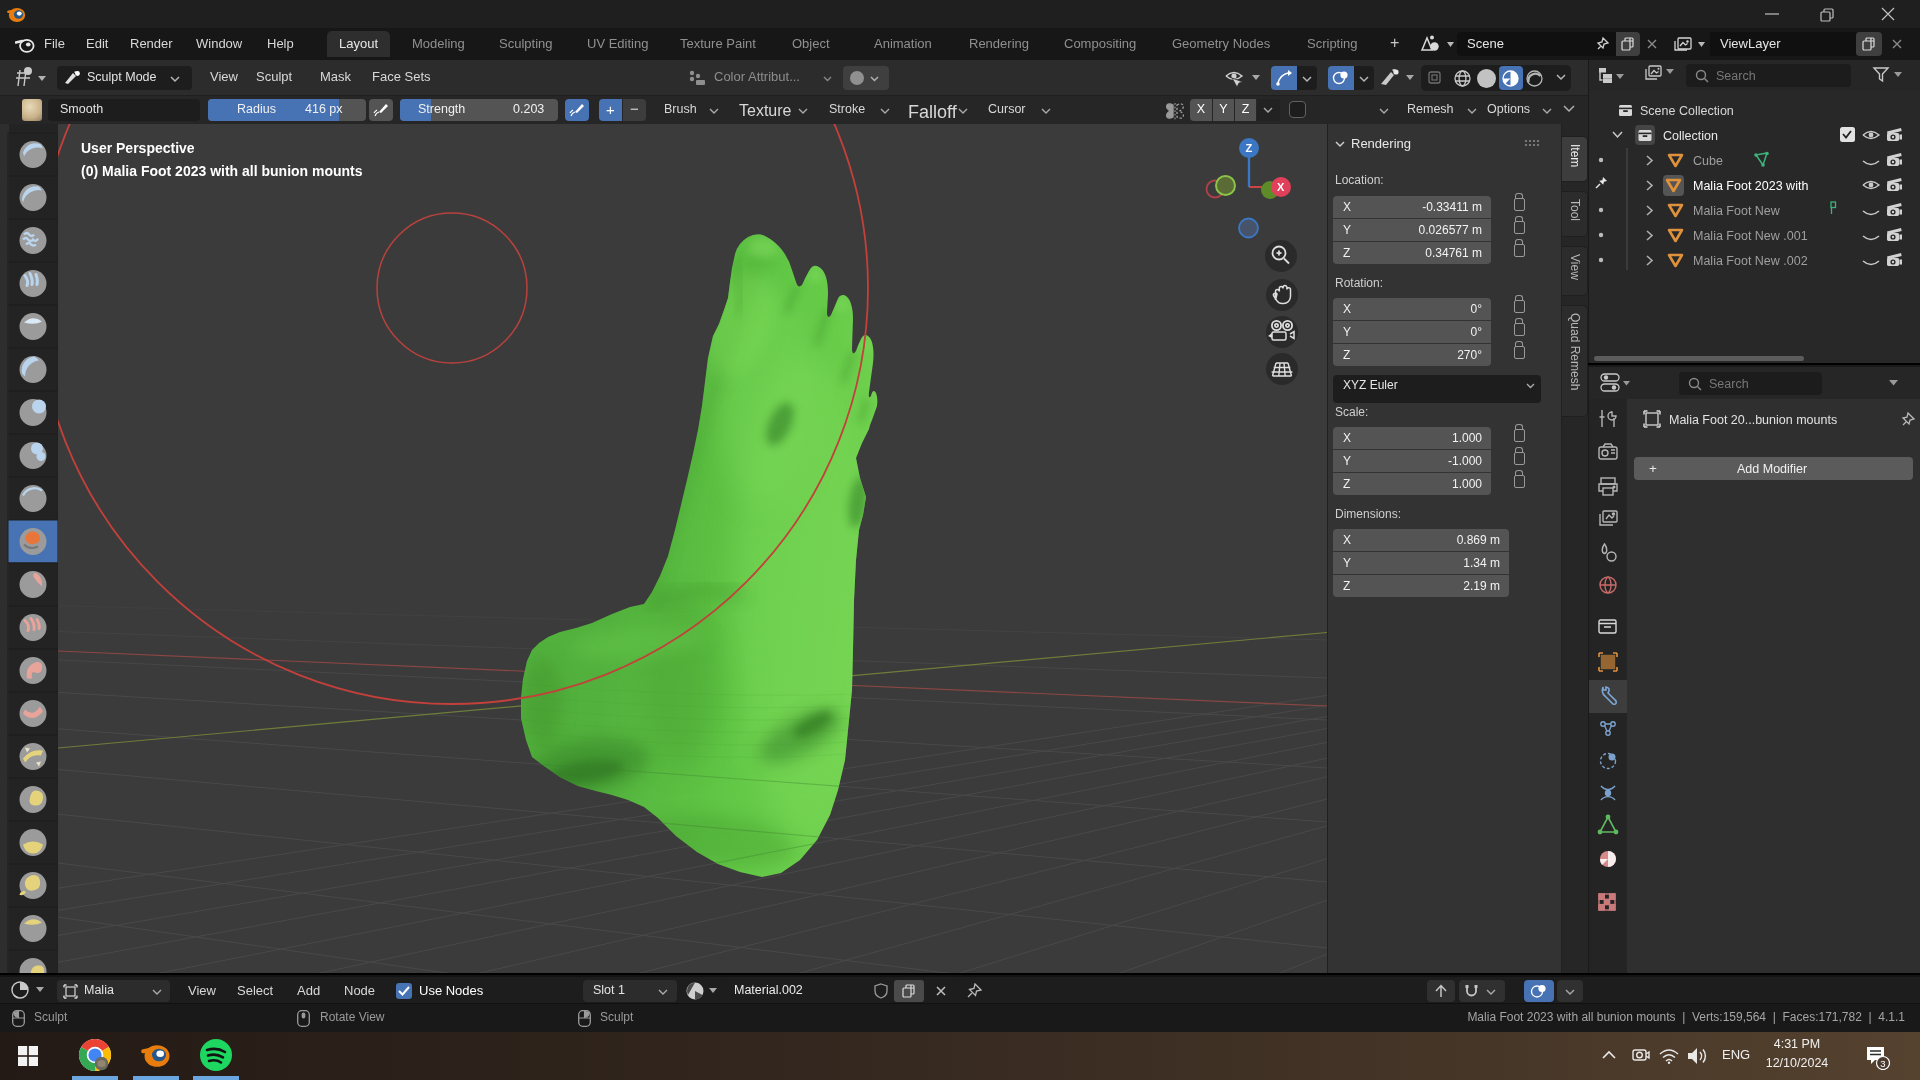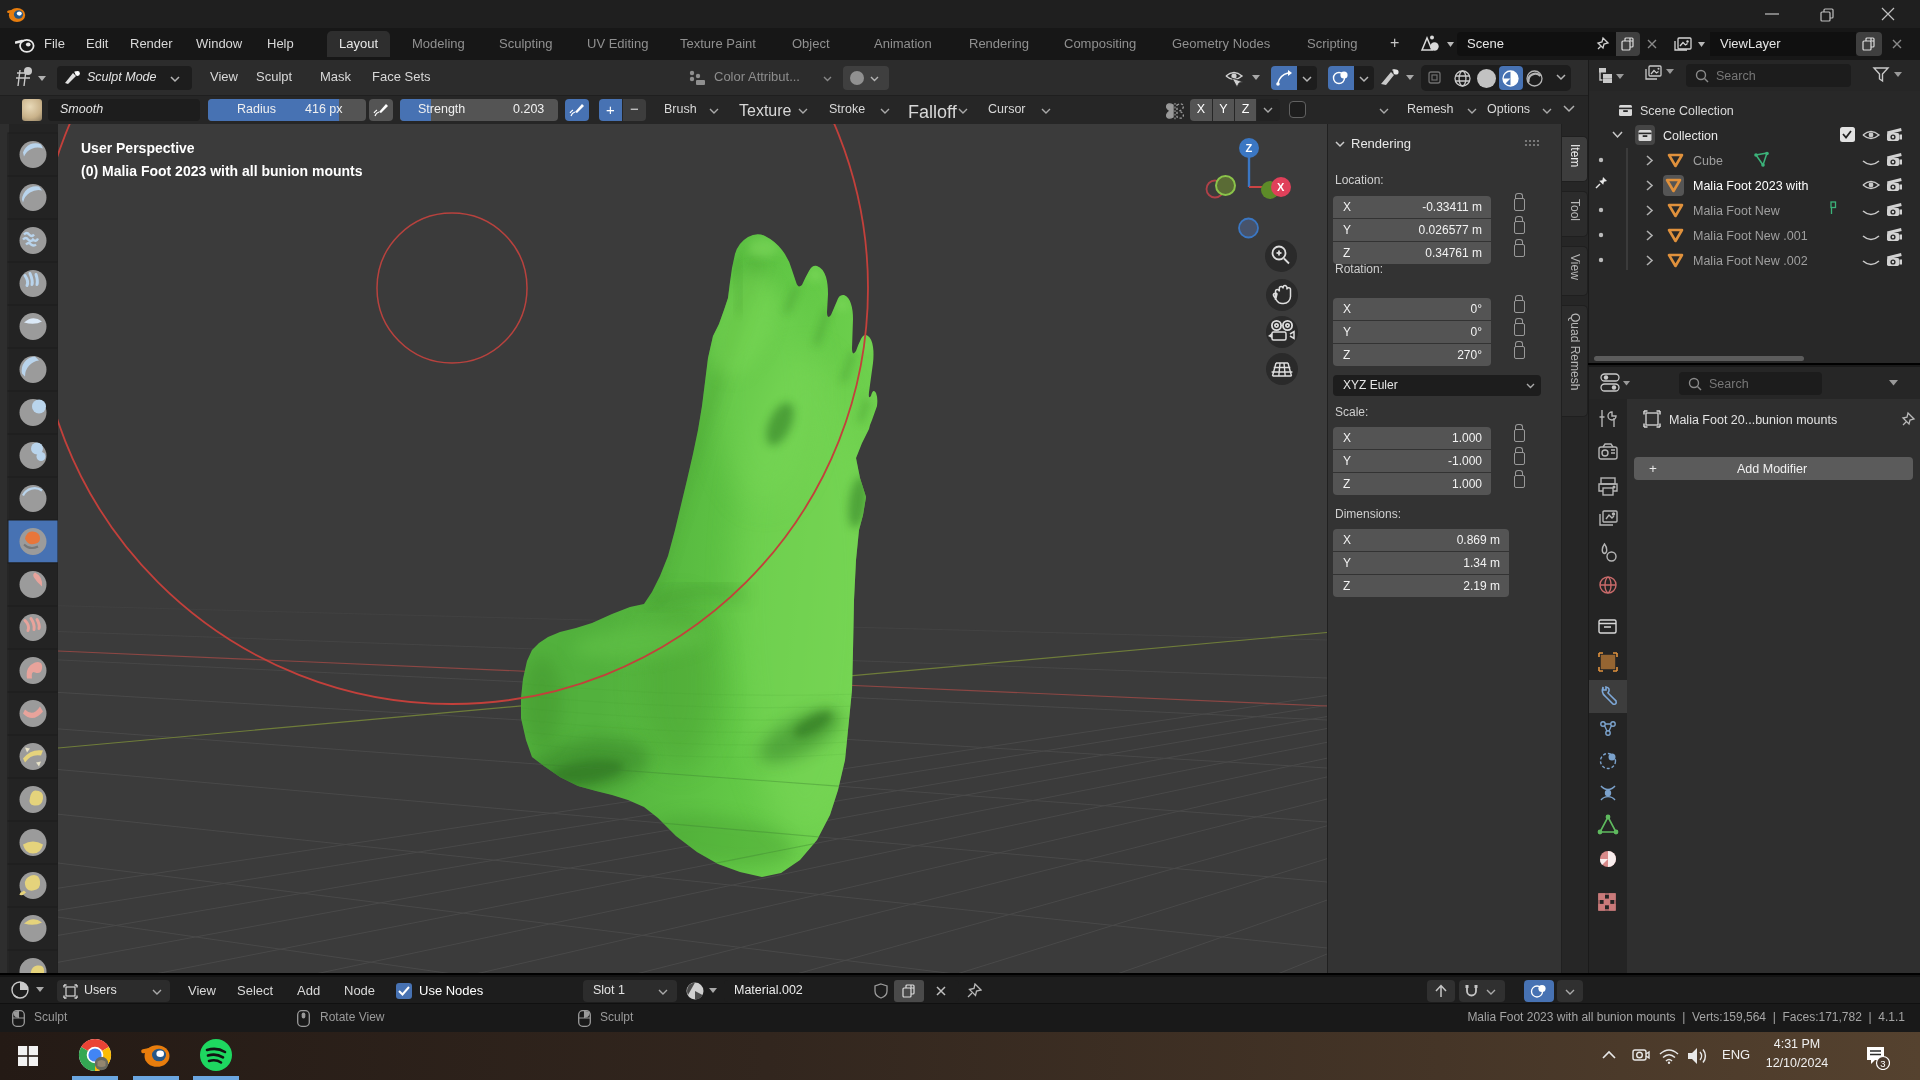--- a/index.html
+++ b/index.html
@@ -11,21 +11,21 @@
   #titlebar { left:0; top:0; width:1920px; height:28px; background:#1f1f1f; color:#b5b5b5; font-size:15px; }
   #titlebar .ttl { position:absolute; left:28px; top:5px; white-space:nowrap; }
   
   #menubar { left:0; top:28px; width:1920px; height:32px; background:#171717; color:#dcdcdc; font-size:13px; }
   .menuitem { position:absolute; top:8px; color:#d8d8d8; }
   .wstab { position:absolute; top:3px; height:26px; line-height:26px; padding:0 12px; border-radius:5px 5px 0 0; color:#909090; font-size:13px; }
   .wstab.active { background:#2e2e2e; color:#e8e8e8; }
   
   #hdr1 { left:0; top:60px; width:1920px; height:36px; background:#2c2c2c; border-bottom:1px solid #1f1f1f; }
   #hdr2 { left:0; top:96px; width:1920px; height:28px; background:#262626; }
-  .btn-dark { position:absolute; background:#1d1d1d; border-radius:4px; color:#e3e3e3; font-size:12.5px;font-style:italic; }
+  .btn-dark { position:absolute; background:#1d1d1d; border-radius:4px; color:#e3e3e3; font-size:12.5px; }
   .hmenu { position:absolute; color:#d8d8d8; font-size:13px; top:9px; }
   
   #viewport { left:0; top:124px; width:1327px; height:849px; background:#3b3b3b; overflow:hidden; }
   #toolbar { left:0; top:0; width:58px; height:849px; background:#2e2e2e; }
   
   #npanel { left:1327px; top:124px; width:234px; height:849px; background:#333333; border-left:1px solid #202020; font-size:12px; color:#d4d4d4; }
   #tabstrip { left:1561px; top:124px; width:27px; height:849px; background:#262626; border-left:1px solid #202020; }
   
   #outliner { left:1588px; top:60px; width:332px; height:303px; background:#282828; border-left:1px solid #1a1a1a; }
   
@@ -578,37 +578,37 @@
         <span class="ax">Y</span>
         <span class="val">0.026577 m</span>
       </div>
     <div class="nfield" style="top:118px;border-radius:0 0 4px 4px">
         <span class="ax">Z</span>
         <span class="val">0.34761 m</span>
       </div>
     <div class="lock" style="top:74px"></div>
       <div class="lock" style="top:97px"></div>
       <div class="lock" style="top:120px"></div>
-    <div class="abs" style="left:7px;top:138px;color:#cfcfcf">Rotation:</div>
+    <div class="abs" style="left:7px;top:152px;color:#cfcfcf">Rotation:</div>
     <div class="nfield" style="top:174px;border-radius:4px 4px 0 0">
         <span class="ax">X</span>
         <span class="val">0°</span>
       </div>
     <div class="nfield" style="top:197px">
         <span class="ax">Y</span>
         <span class="val">0°</span>
       </div>
     <div class="nfield" style="top:220px;border-radius:0 0 4px 4px">
         <span class="ax">Z</span>
         <span class="val">270°</span>
       </div>
     <div class="lock" style="top:176px"></div>
       <div class="lock" style="top:199px"></div>
       <div class="lock" style="top:222px"></div>
-    <div class="abs" style="left:5px;top:251px;width:208px;height:21px;background:#1d1d1d;border-radius:4px;color:#e6e6e6">
+    <div class="abs" style="left:5px;top:251px;width:208px;height:28px;background:#1d1d1d;border-radius:4px;color:#e6e6e6">
       <span style="position:absolute;left:10px;top:3px">XYZ Euler</span>
       <svg class="abs" style="left:192px;top:7px" width="11" height="8" viewBox="0 0 11 8">
           <path d="M2,2 L5.5,5.5 L9,2" stroke="#aaa" stroke-width="1.4" fill="none"></path>
         </svg>
     </div>
     <div class="abs" style="left:7px;top:281px;color:#cfcfcf">Scale:</div>
     <div class="nfield" style="top:303px;border-radius:4px 4px 0 0">
         <span class="ax">X</span>
         <span class="val">1.000</span>
       </div>
@@ -884,21 +884,21 @@
       <circle cx="10" cy="10" r="8" fill="none" stroke="#c9c9c9" stroke-width="1.4"></circle>
       <path d="M10,2 A8,8 0 0 1 18,10 L10,10 Z" fill="#c9c9c9"></path>
       <path d="M4,15 a8,8 0 0 0 4,2.5" stroke="#c9c9c9" stroke-width="1.4" fill="none"></path>
       <path d="M26,7 l8,0 -4,5 Z" fill="#a8a8a8"></path>
     </svg>
     <div class="abs" style="left:57px;top:3px;width:113px;height:22px;background:#2c2c2c;border-radius:4px;color:#e3e3e3;font-size:12.5px">
       <svg class="abs" style="left:6px;top:4px" width="15" height="15" viewBox="0 0 15 15" stroke="#d8d8d8" stroke-width="1.2" fill="none">
           <rect x="3" y="3" width="9" height="9"></rect>
           <path d="M1,1 h2.5 M1,1 v2.5 M14,1 h-2.5 M14,1 v2.5 M1,14 h2.5 M1,14 v-2.5 M14,14 h-2.5 M14,14 v-2.5" stroke-width="1.4"></path>
         </svg>
-      <span style="position:absolute;left:27px;top:3px">Users</span>
+      <span style="position:absolute;left:27px;top:3px">Malia</span>
       <svg class="abs" style="left:94px;top:8px" width="12" height="8" viewBox="0 0 12 8">
           <path d="M2,2 L6,6 L10,2" stroke="#aaa" stroke-width="1.4" fill="none"></path>
         </svg>
     </div>
     <div class="hmenu" style="left:188px;top:6px;font-size:13px">View</div>
     <div class="hmenu" style="left:237px;top:6px;font-size:13px">Select</div>
     <div class="hmenu" style="left:297px;top:6px;font-size:13px">Add</div>
     <div class="hmenu" style="left:344px;top:6px;font-size:13px">Node</div>
     <div class="abs" style="left:396px;top:6px;width:16px;height:16px;background:#4772b3;border-radius:3px">
       <svg class="abs" style="left:2px;top:3px" width="12" height="10" viewBox="0 0 12 10">

